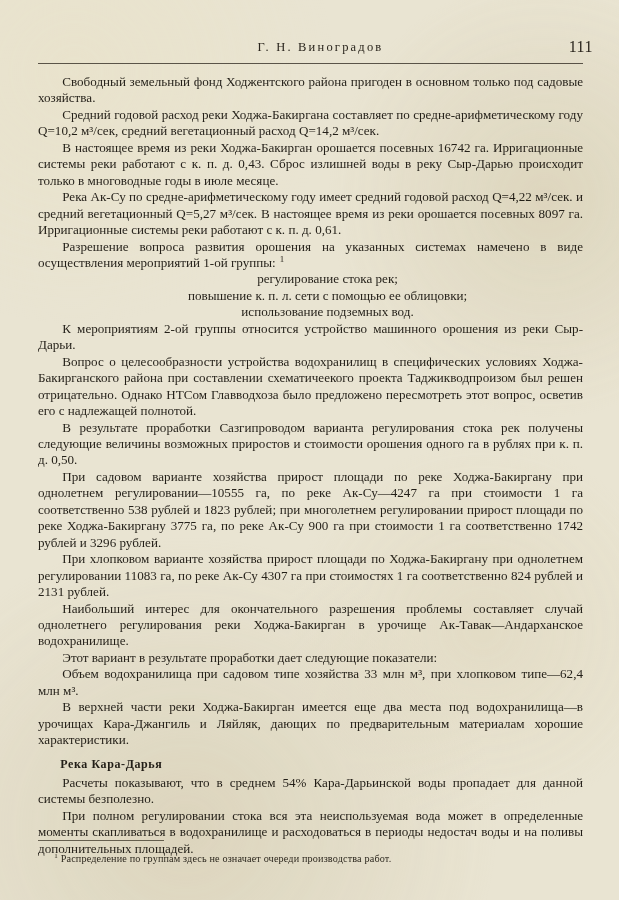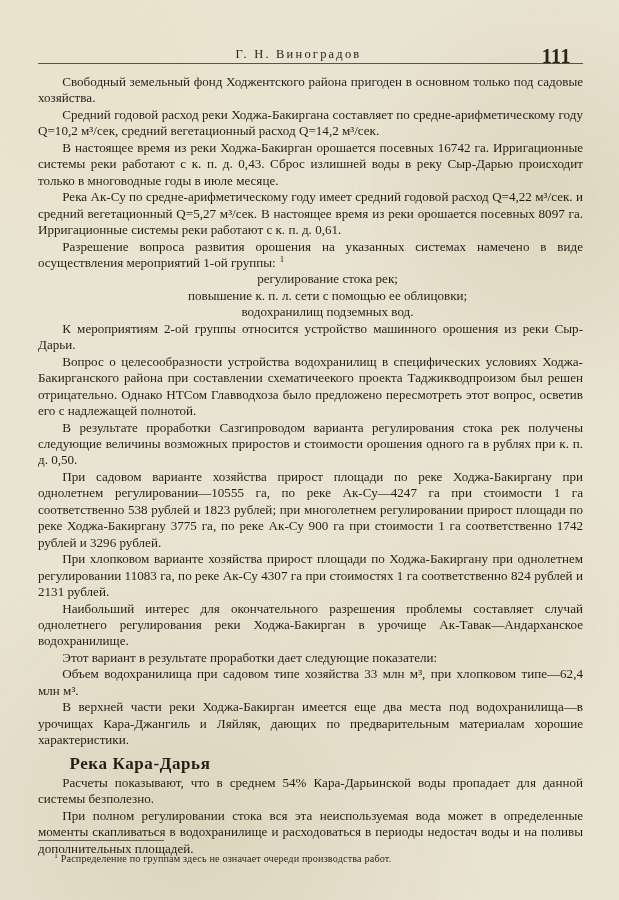--- a/index.html
+++ b/index.html
@@ -32,45 +32,43 @@
   .page {
     position: absolute;
     left: 0; top: 0;
     width: 619px;
     height: 900px;
   }
 
   
   .runhead {
     position: absolute;
-    left: 26px;
+    left: 48px;
     top: 40px;
     width: 545px;
     height: 22px;
-    margin-top: 7px;
   }
   .runhead-author {
     position: absolute;
     left: 0; right: 0;
     top: 0;
     text-align: center;
     font-size: 12.5px;
     letter-spacing: 2.2px;
     color: #2a251d;
     font-variant: normal;
     white-space: nowrap;
   }
   .runhead-folio {
     position: absolute;
     right: 0;
     top: -2px;
-    font-size: 20px;
+    font-size: 16px;
     letter-spacing: 0.5px;
     color: #2a251d;
-    font-weight: bold;
   }
   .head-rule {
     position: absolute;
     left: 38px;
     top: 63px;
     width: 545px;
     height: 0;
     border-top: 1.6px solid #3b352b;
     opacity: 0.82;
   }
@@ -95,21 +93,21 @@
   }
   .body-text p.listitem {
     text-indent: 2.6em;
     text-align: center;
   }
   .subhead {
     margin: 0;
     text-indent: 0;
     text-align: center;
     font-weight: bold;
-    font-size: 17px;
+    font-size: 12px;
     letter-spacing: 0.6px;
     padding-top: 7px;
     padding-bottom: 3px;
   }
   sup {
     font-size: 0.68em;
     vertical-align: super;
     line-height: 0;
   }
   .sup-ref {
@@ -151,21 +149,21 @@
   <div class="head-rule"></div>
 
   <div class="body-text" id="body-text">
       <p><span>Свободный земельный фонд Ходжентского района пригоден в основном только под садовые хозяйства.</span></p>
       <p><span>Средний годовой расход реки Ходжа-Бакиргана составляет по средне-арифметическому году Q=10,2 м³/сек, средний вегетационный расход Q=14,2 м³/сек.</span></p>
       <p><span>В настоящее время из реки Ходжа-Бакирган орошается посевных 16742 га. Ирригационные системы реки работают с к. п. д. 0,43. Сброс излишней воды в реку Сыр-Дарью происходит только в многоводные годы в июле месяце.</span></p>
       <p><span>Река Ак-Су по средне-арифметическому году имеет средний годовой расход Q=4,22 м³/сек. и средний вегетационный Q=5,27 м³/сек. В настоящее время из реки орошается посевных 8097 га. Ирригационные системы реки работают с к. п. д. 0,61.</span></p>
       <p><span>Разрешение вопроса развития орошения на указанных системах намечено в виде осуществления мероприятий 1-ой группы:</span><sup class="sup-ref">1</sup></p>
       <p class="listitem"><span>регулирование стока рек;</span></p>
       <p class="listitem"><span>повышение к. п. л. сети с помощью ее облицовки;</span></p>
-      <p class="listitem"><span>водохранилищ подземных вод.</span></p>
+      <p class="listitem"><span>использование подземных вод.</span></p>
       <p><span>К мероприятиям 2-ой группы относится устройство машинного орошения из реки Сыр-Дарьи.</span></p>
       <p><span>Вопрос о целесообразности устройства водохранилищ в специфических условиях Ходжа-Бакирганского района при составлении схематичеекого проекта Таджикводпроизом был решен отрицательно. Однако НТСом Главводхоза было предложено пересмотреть этот вопрос, осветив его с надлежащей полнотой.</span></p>
       <p><span>В результате проработки Сазгипроводом варианта регулирования стока рек получены следующие величины возможных приростов и стоимости орошения одного га в рублях при к. п. д. 0,50.</span></p>
       <p><span>При садовом варианте хозяйства прирост площади по реке Ходжа-Бакиргану при однолетнем регулировании—10555 га, по реке Ак-Су—4247 га при стоимости 1 га соответственно 538 рублей и 1823 рублей; при многолетнем регулировании прирост площади по реке Ходжа-Бакиргану 3775 га, по реке Ак-Су 900 га при стоимости 1 га соответственно 1742 рублей и 3296 рублей.</span></p>
       <p><span>При хлопковом варианте хозяйства прирост площади по Ходжа-Бакиргану при однолетнем регулировании 11083 га, по реке Ак-Су 4307 га при стоимостях 1 га соответственно 824 рублей и 2131 рублей.</span></p>
       <p><span>Наибольший интерес для окончательного разрешения проблемы составляет случай однолетнего регулирования реки Ходжа-Бакирган в урочище Ак-Тавак—Андарханское водохранилище.</span></p>
       <p><span>Этот вариант в результате проработки дает следующие показатели:</span></p>
       <p><span>Объем водохранилища при садовом типе хозяйства 33 млн м³, при хлопковом типе—62,4 млн м³.</span></p>
       <p><span>В верхней части реки Ходжа-Бакирган имеется еще два места под водохранилища—в урочищах Кара-Джангиль и Ляйляк, дающих по предварительным материалам хорошие характеристики.</span></p>
       <p class="subhead"><span>Река Кара-Дарья</span></p>

